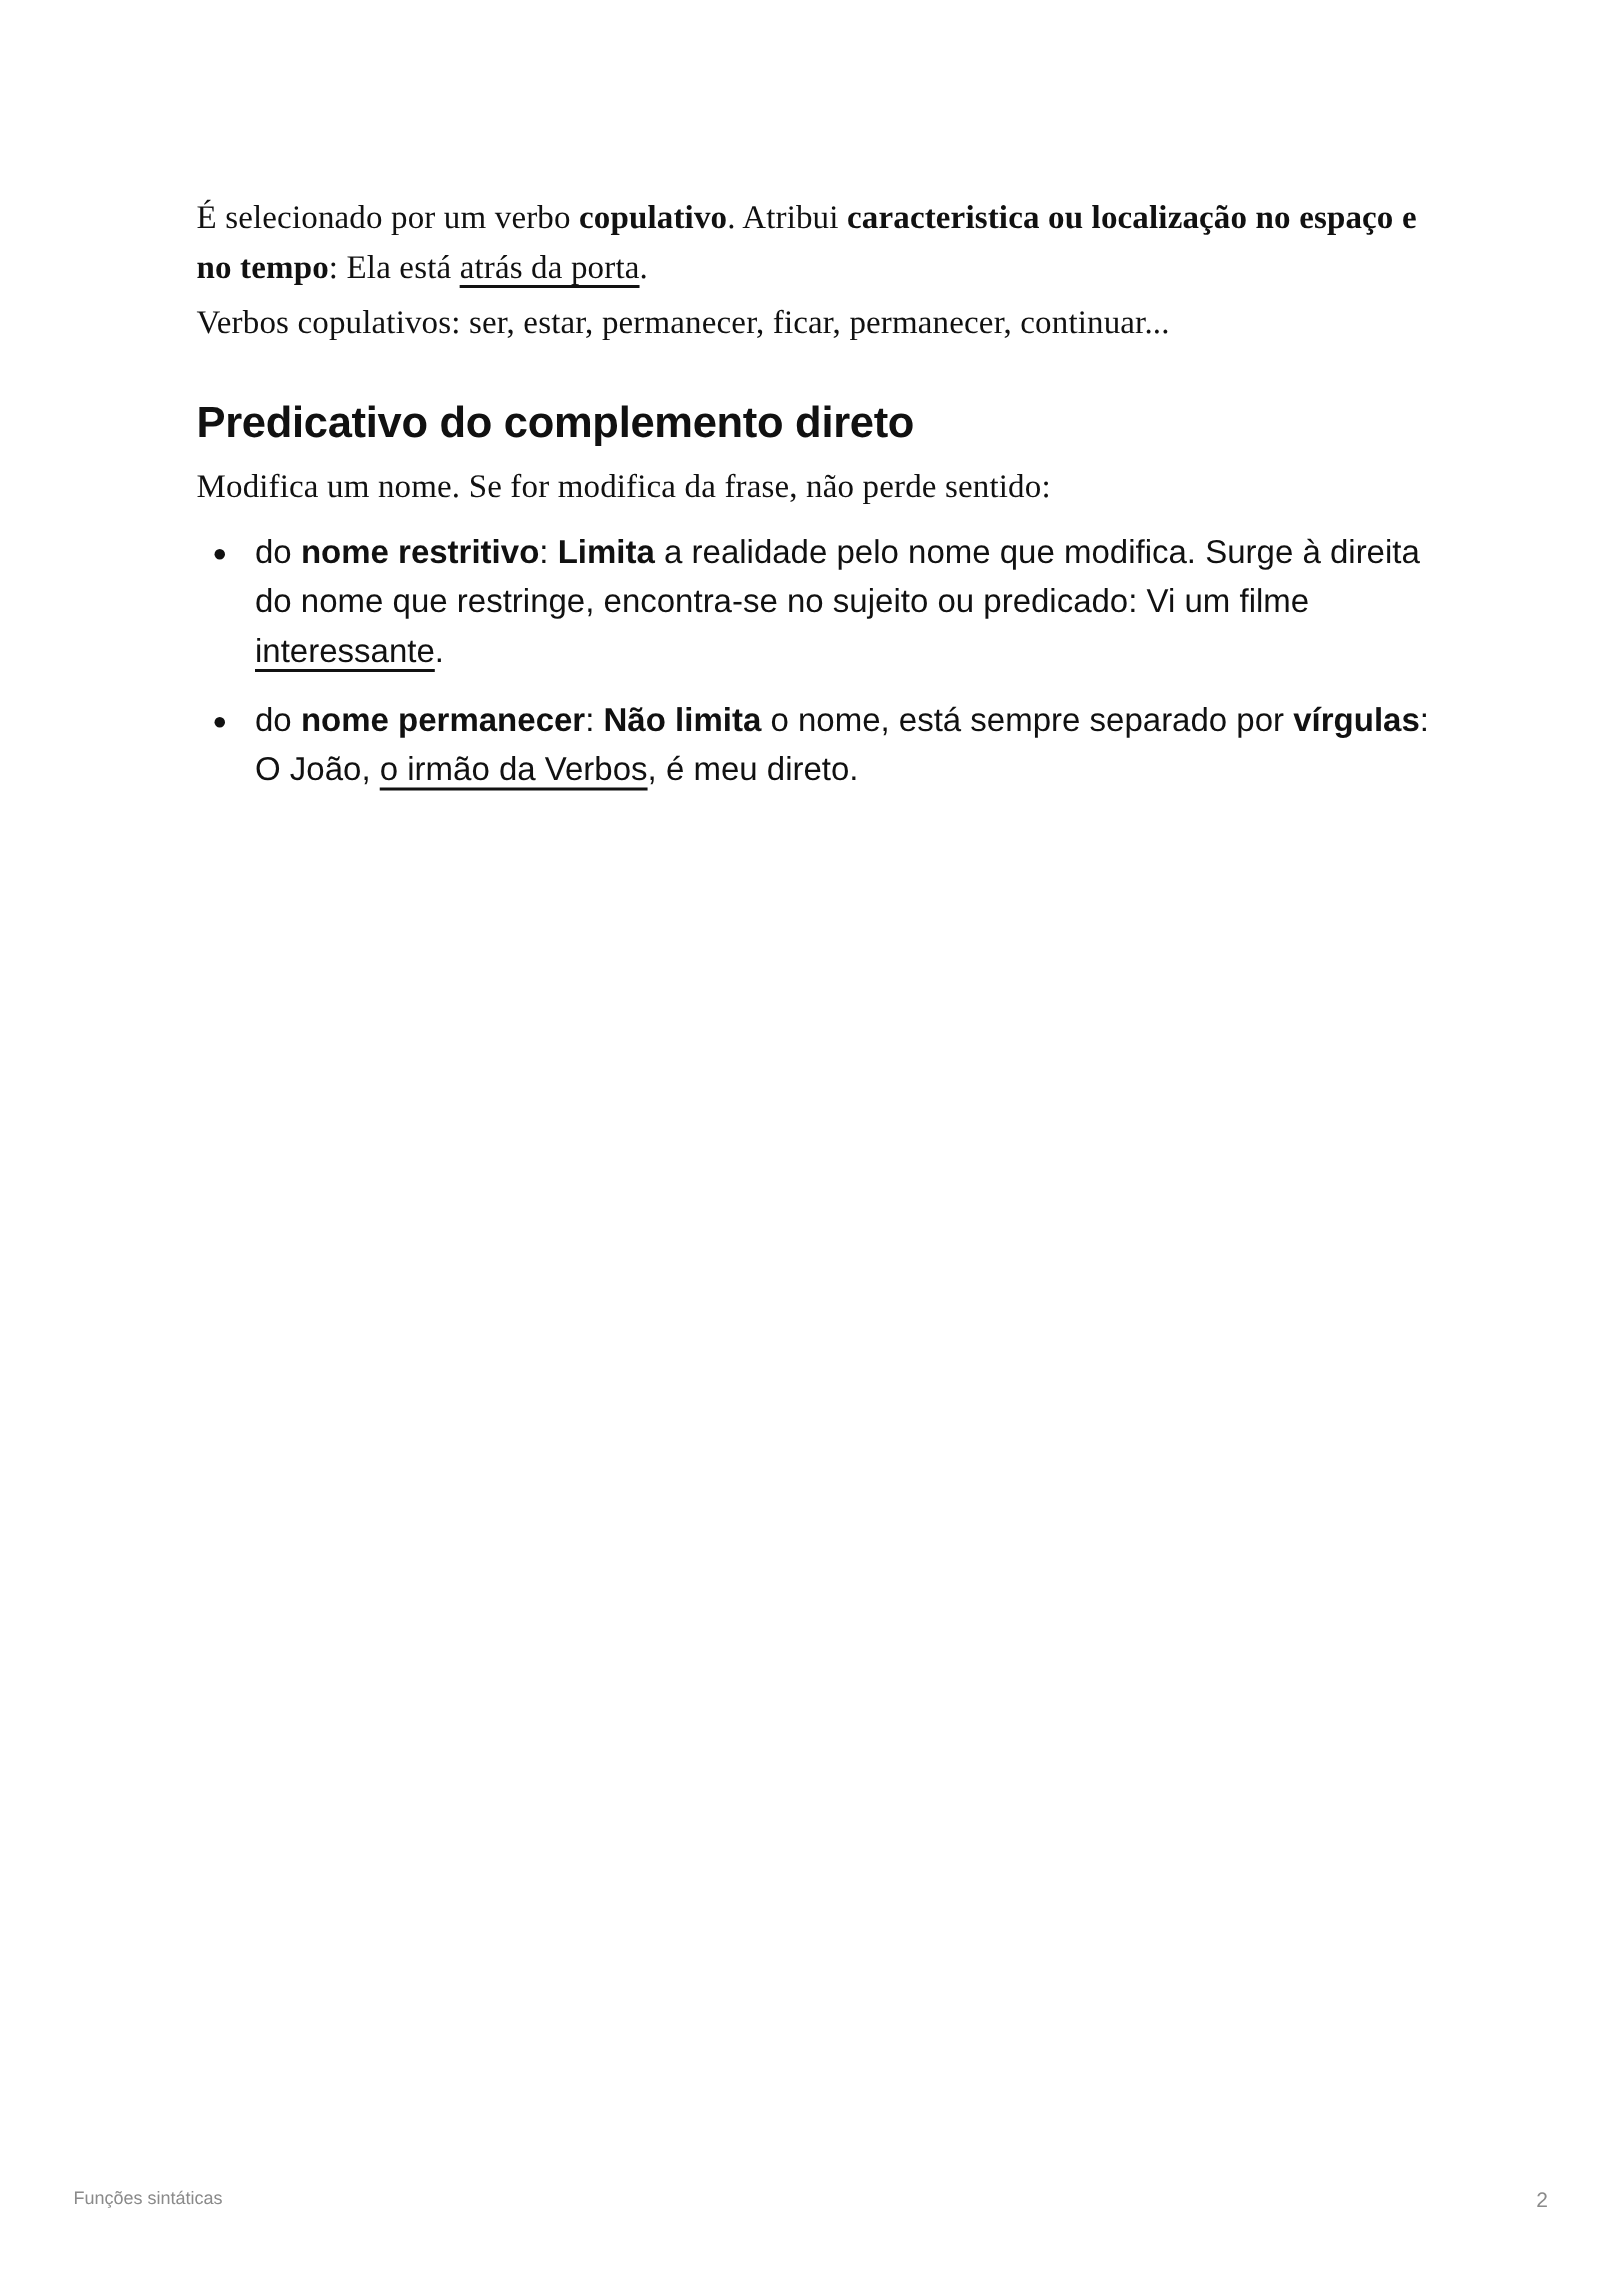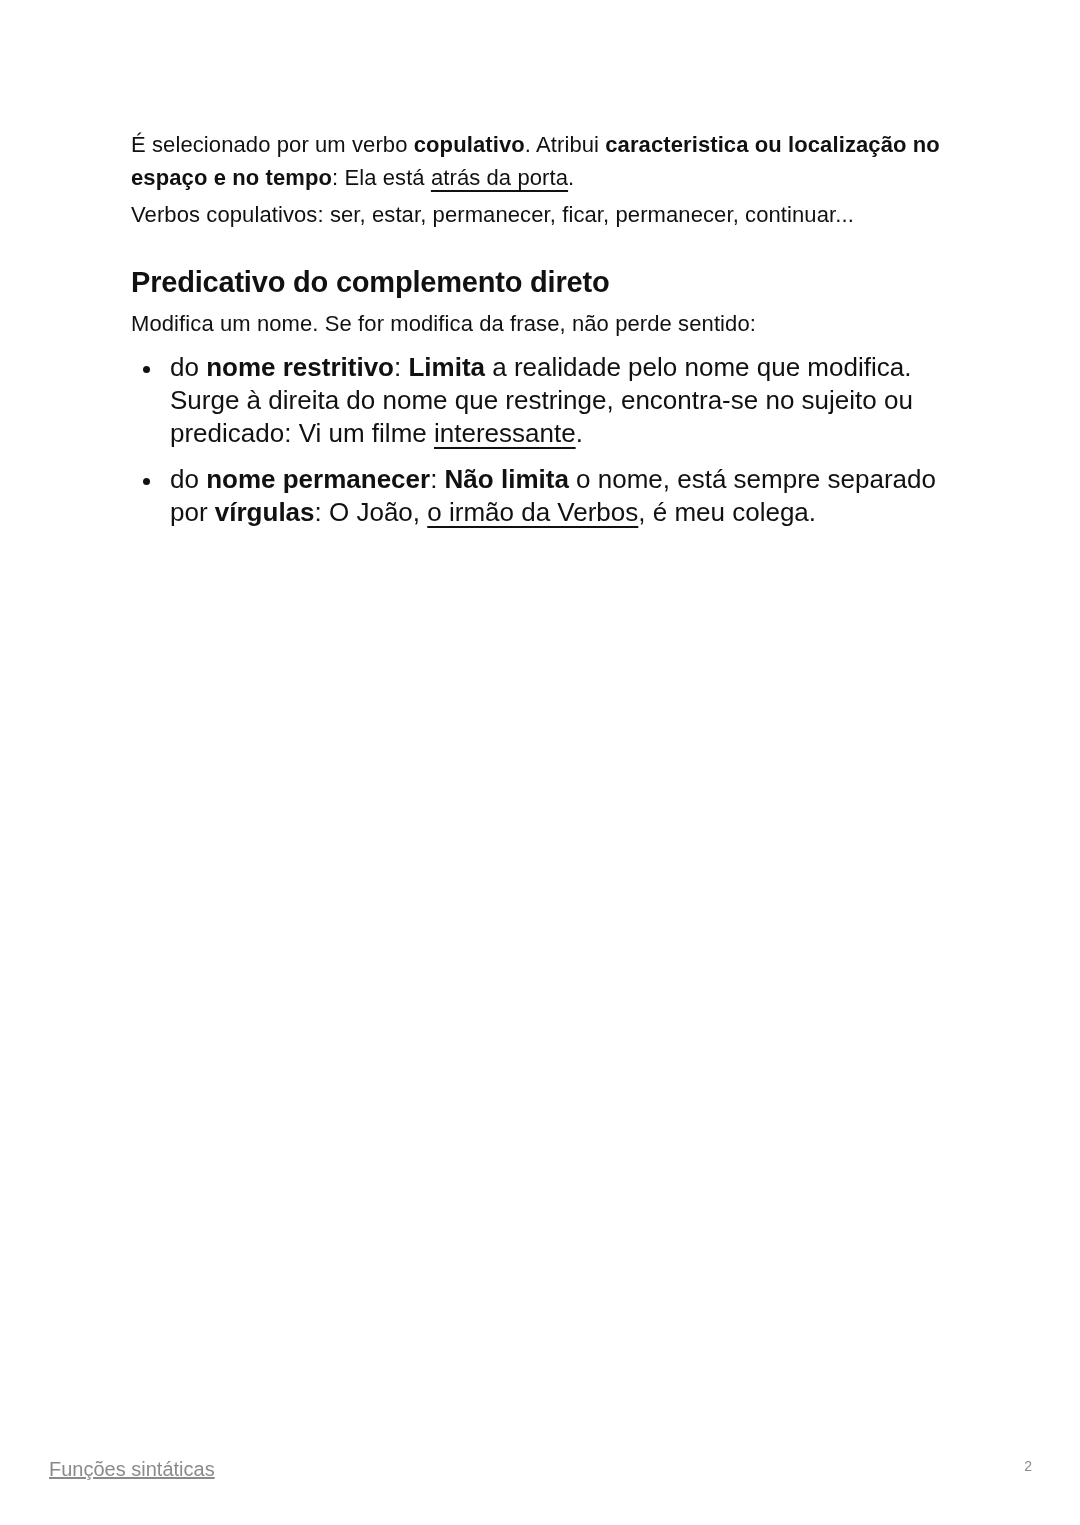--- a/index.html
+++ b/index.html
@@ -19,20 +19,21 @@
       position: absolute;
       left: 131px;
       top: 128px;
       width: 830px;
     }
     p {
       margin: 0;
       font-size: 22px;
       line-height: 33px;
       letter-spacing: 0.1px;
+      font-family: Liberation Serif, serif;
     }
     .p-gap { margin-top: 4px; }
     h2 {
       margin: 0;
       font-size: 29px;
       font-weight: bold;
       line-height: 44px;
       letter-spacing: -0.2px;
     }
     .h-wrap-1 { margin-top: 29px; margin-bottom: 3px; }
@@ -44,40 +45,39 @@
       text-underline-offset: 5px;
     }
     ul.bullets {
       list-style: none;
       margin: 11px 0 0 0;
       padding: 0;
     }
     ul.bullets li {
       position: relative;
       padding-left: 39px;
-      font-size: 26px;
+      font-size: 22px;
       line-height: 33px;
       margin-bottom: 13px;
     }
     ul.bullets li .dot {
       position: absolute;
       left: 12px;
       top: 15px;
       width: 7px;
       height: 7px;
       border-radius: 50%;
       background: #111111;
     }
     .footer-left {
       position: absolute;
       left: 49px;
       top: 1458px;
-      font-size: 20px;
+      font-size: 12px;
       color: #8a8a8a;
-      text-decoration: underline;
     }
     .footer-right {
       position: absolute;
       right: 48px;
       top: 1458px;
       font-size: 14px;
       color: #8a8a8a;
     }
   </style>
 </head>
@@ -95,20 +95,20 @@
 
 
 
   <p>Modifica um nome. Se for modifica da frase, não perde sentido:</p>
 
   <ul class="bullets">
     <li>
       <span class="dot"></span><span>do </span><b>nome restritivo</b><span>: </span><b>Limita</b><span> a realidade pelo nome que modifica. Surge à direita do nome que restringe, encontra-se no sujeito ou predicado: Vi um filme </span><span class="ul">interessante</span><span>.</span>
     </li>
     <li>
-      <span class="dot"></span><span>do </span><b>nome permanecer</b><span>: </span><b>Não limita</b><span> o nome, está sempre separado por </span><b>vírgulas</b><span>: O João, </span><span class="ul">o irmão da Verbos</span><span>, é meu colega.</span>
+      <span class="dot"></span><span>do </span><b>nome permanecer</b><span>: </span><b>Não limita</b><span> o nome, está sempre separado por </span><b>vírgulas</b><span>: O João, </span><span class="ul">o irmão da Verbos</span><span>, é meu direto.</span>
     </li>
   </ul>
 
 </div>
 
 <div class="footer-left">Funções sintáticas</div>
 <div class="footer-right">2</div>
 
 </body></html>

